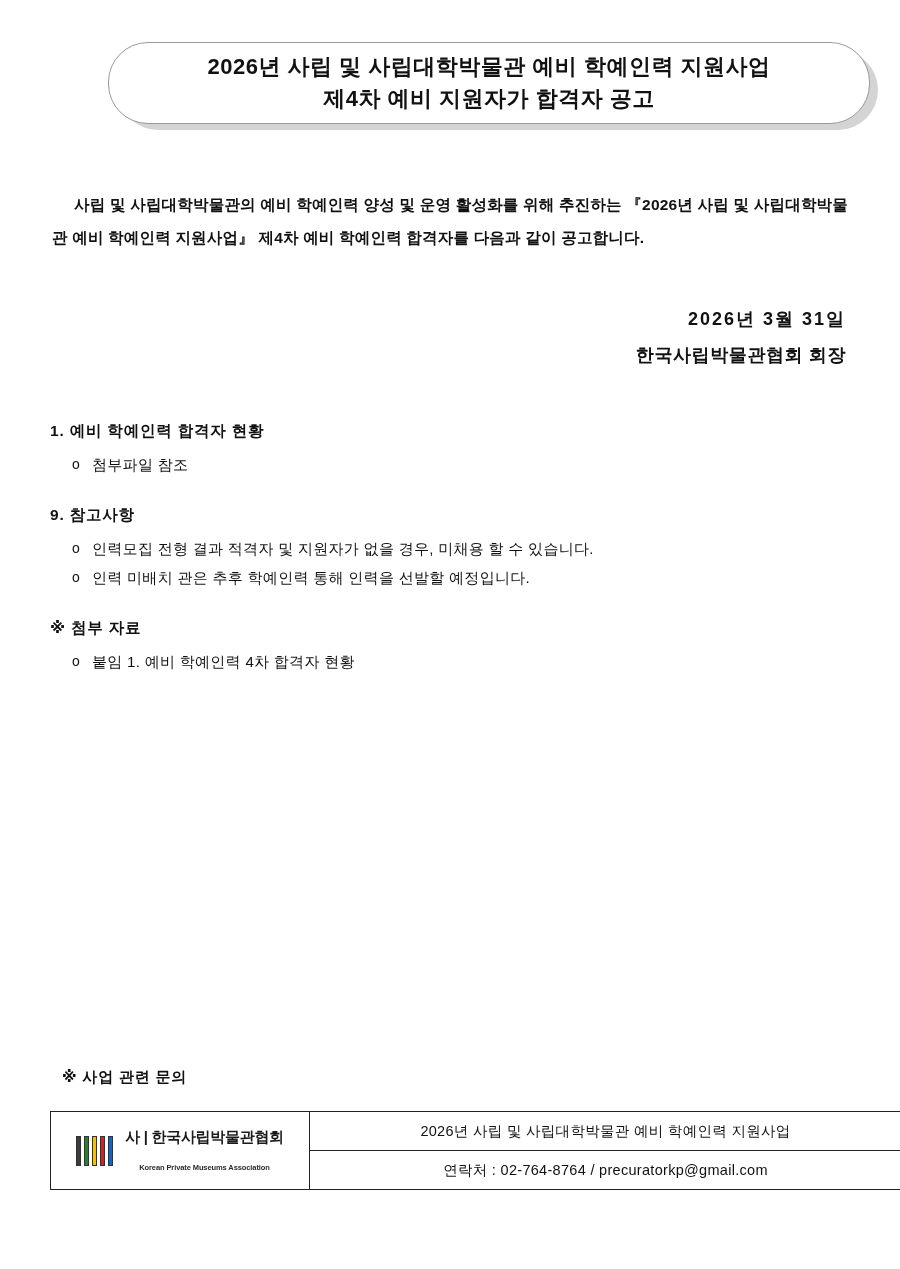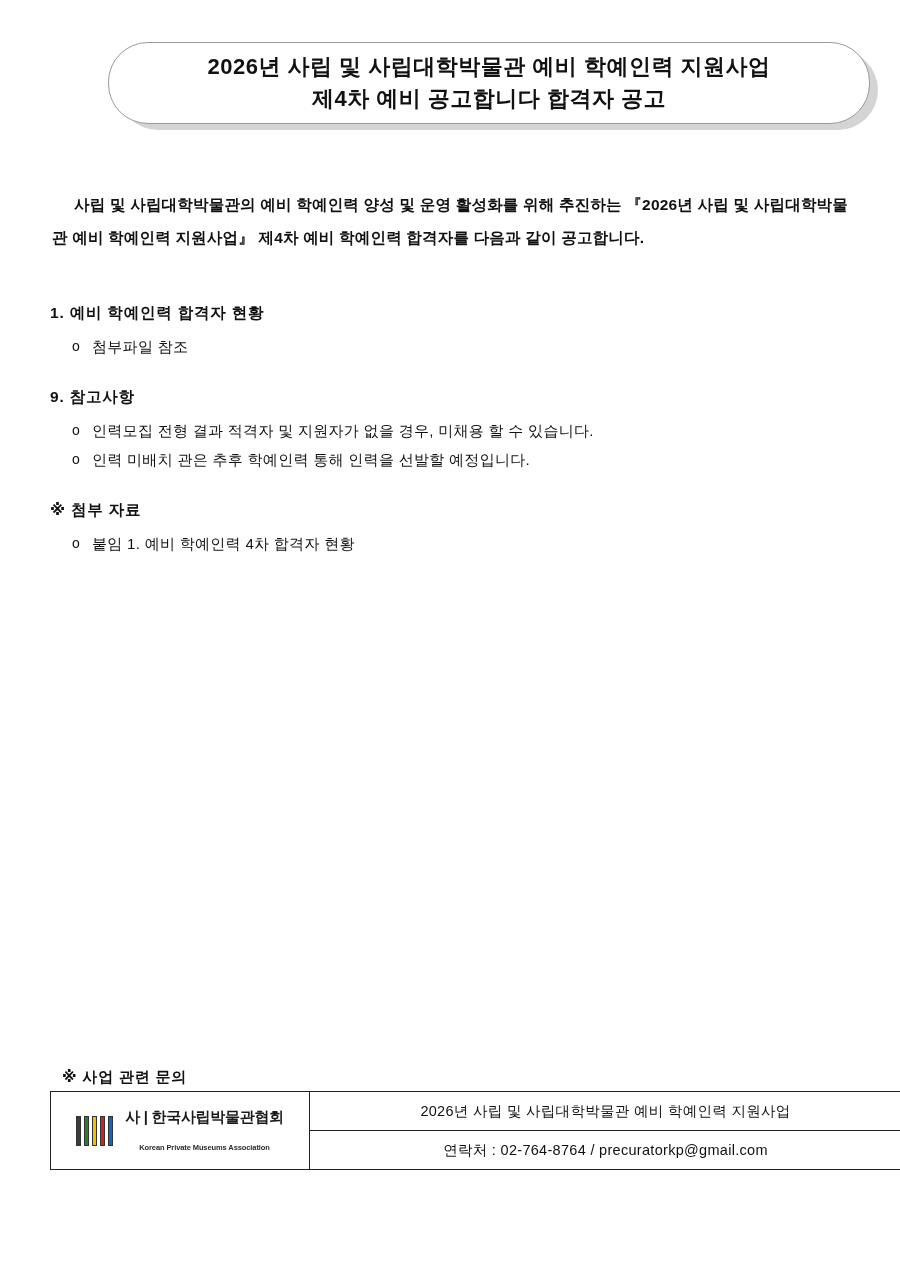--- a/index.html
+++ b/index.html
@@ -147,21 +147,21 @@
     left: 50px;
     right: 50px;
     top: 1030px;
   }
   .footer-label {
     font-size: 15px;
     font-weight: bold;
     letter-spacing: 0.8px;
     color: #111;
     margin-left: 12px;
-    margin-bottom: 4px;
+    margin-bottom: 24px;
   }
   .footer-table {
     border: 1px solid #222;
     border-collapse: collapse;
     width: 852px;
     margin: 0 auto;
     table-layout: fixed;
   }
   .footer-table td {
     border: 1px solid #222;
@@ -221,28 +221,32 @@
 </style>
 </head>
 <body>
 
 <div class="page">
 
   <div class="title-wrap">
     <div class="title-shadow"></div>
     <div class="title-box">
       <div class="title-line">2026년 사립 및 사립대학박물관 예비 학예인력 지원사업</div>
-      <div class="title-line">제4차 예비 공고합니다 합격자 공고</div>
+      <div class="title-line">제4차 예비 지원자가 합격자 공고</div>
     </div>
   </div>
 
   <div class="intro">
     <p><span class="indent"></span><span>사립 및 사립대학박물관의 예비 학예인력 양성 및 운영 활성화를 위해 추진하는 『2026년 사립 및 사립대학박물관 예비 학예인력 지원사업』 제4차 예비 학예인력 합격자를 다음과 같이 공고합니다.</span></p>
   </div>
 
+  <div class="signature">
+    <div class="date">2026년  3월  31일</div>
+    <div class="org">한국사립박물관협회 회장</div>
+  </div>
 
   <div class="sections">
 
     <div class="section">
       <div class="section-head">1. 예비 학예인력 합격자 현황</div>
       <ul class="bullet-list">
         <li class="bullet-item">
           <span class="bullet-mark">o</span>
           <span class="bullet-text">첨부파일 참조</span>
         </li>

